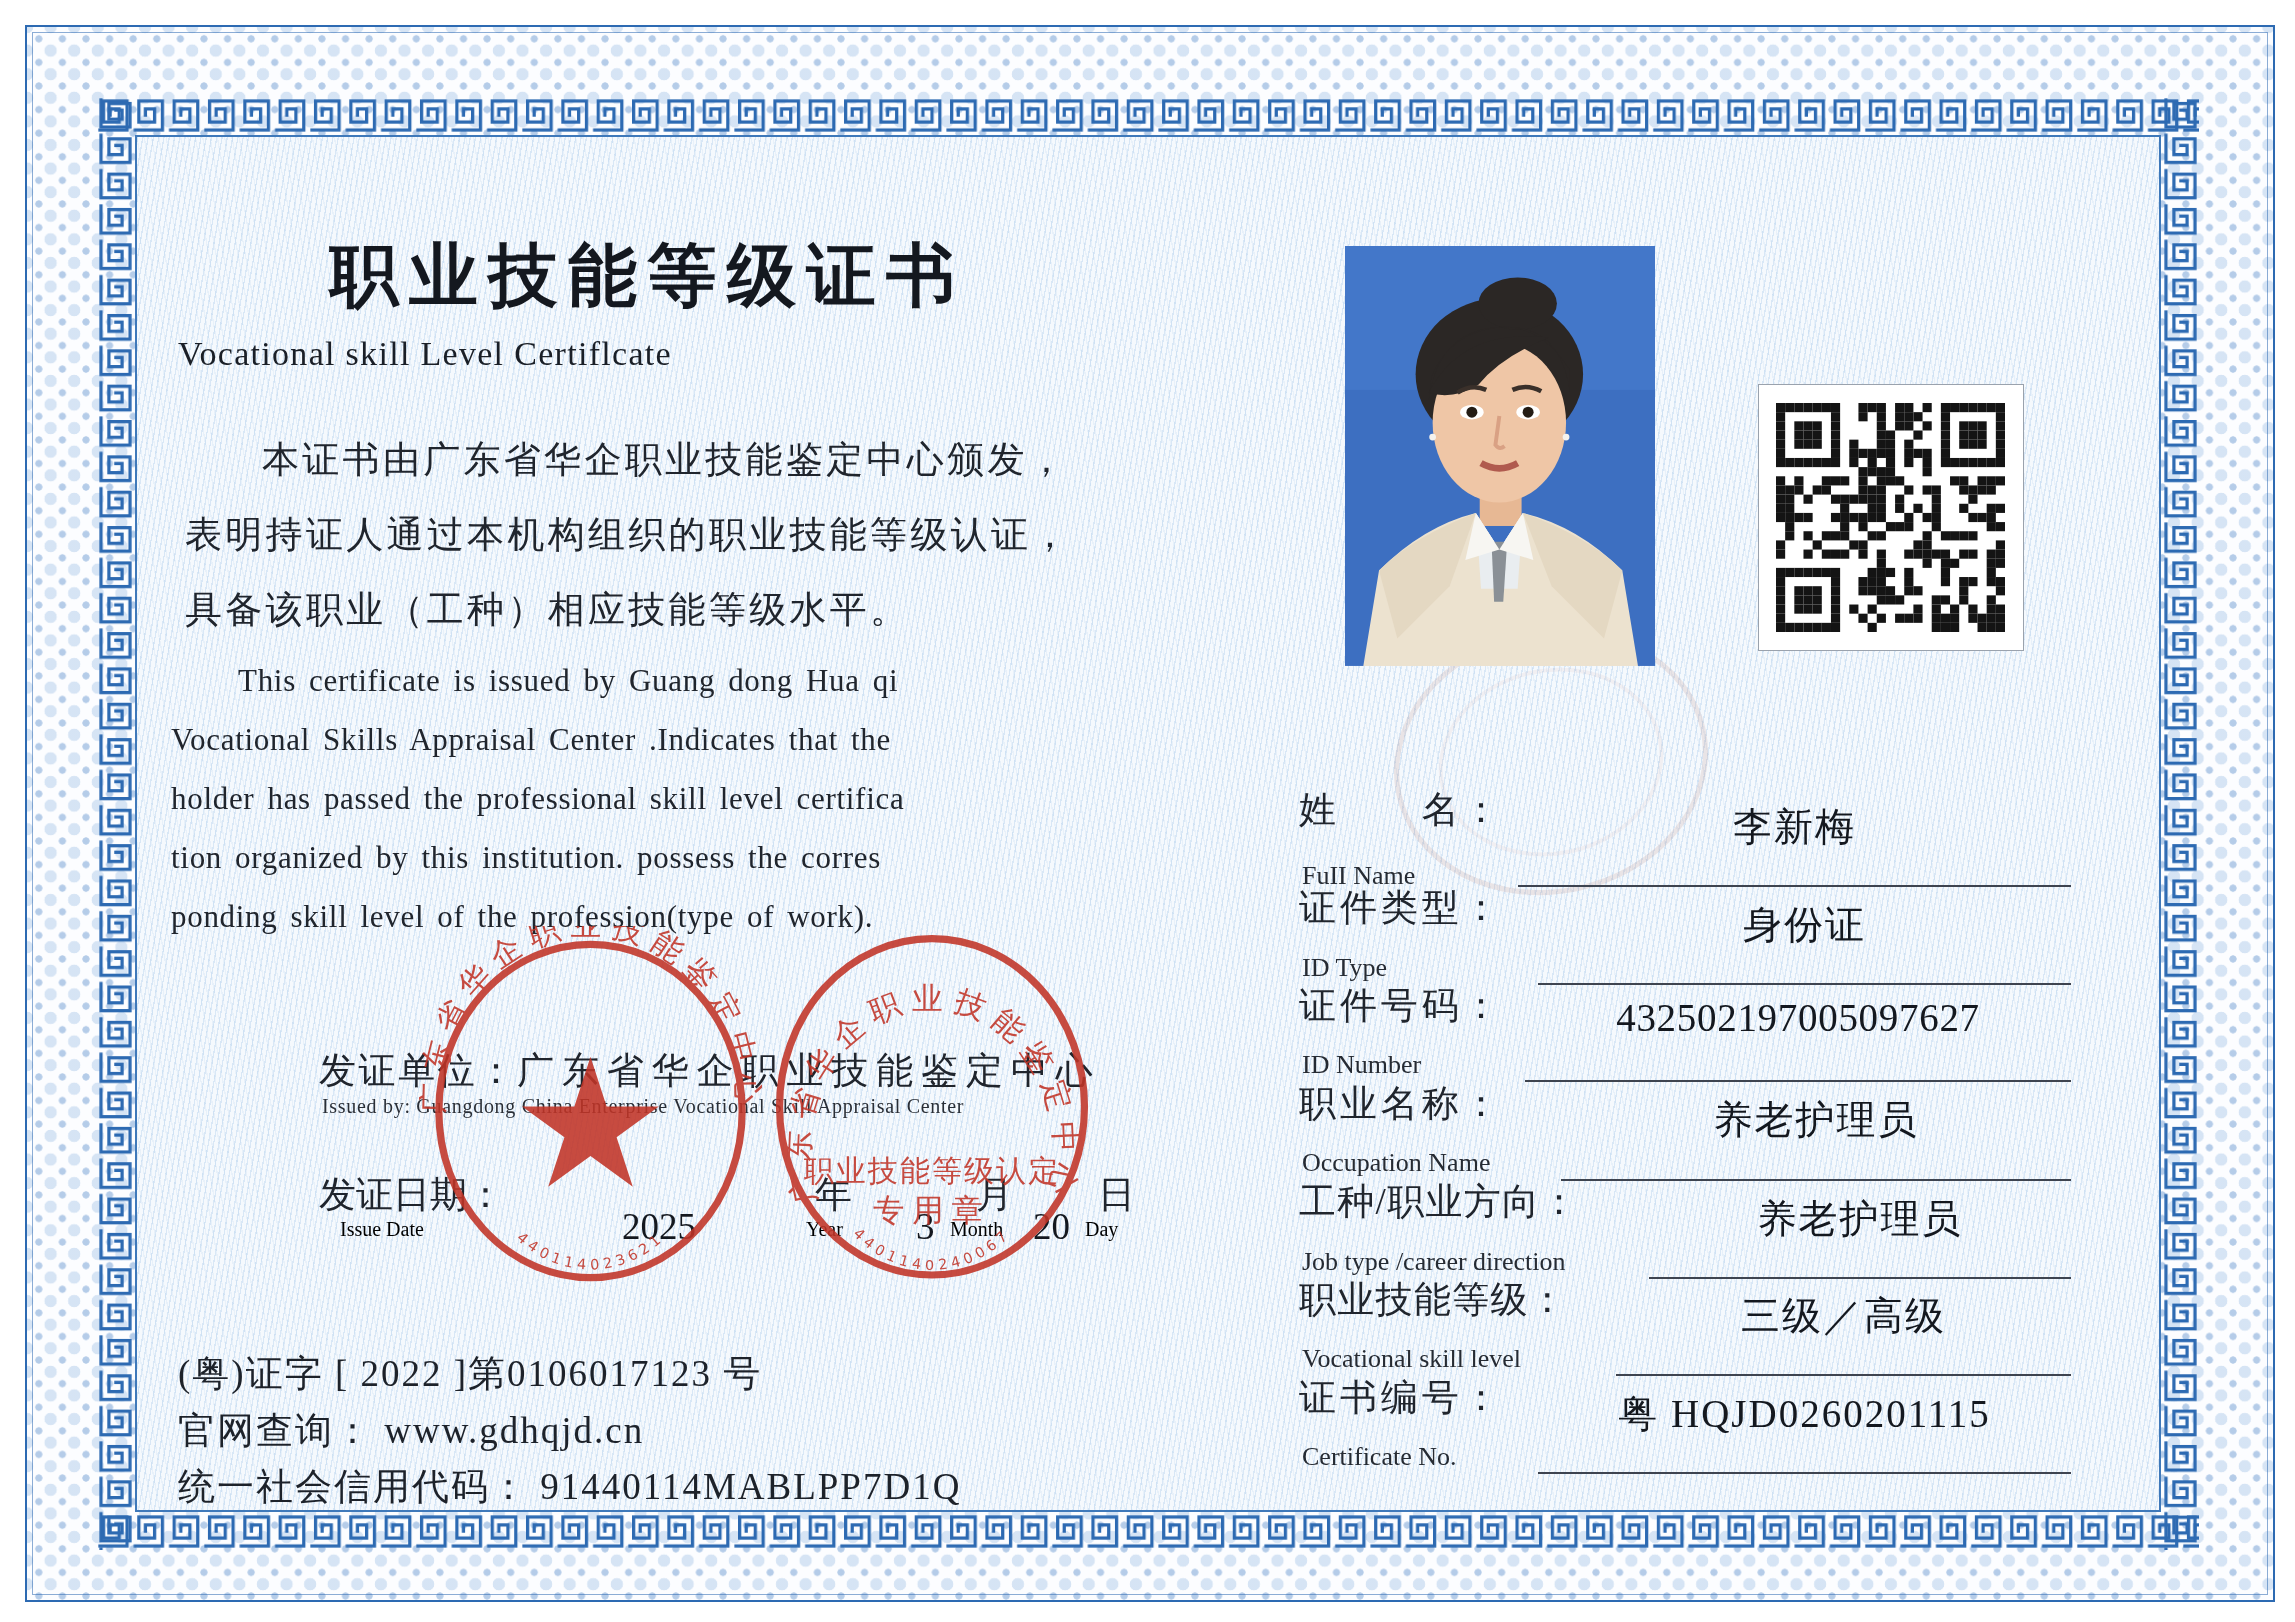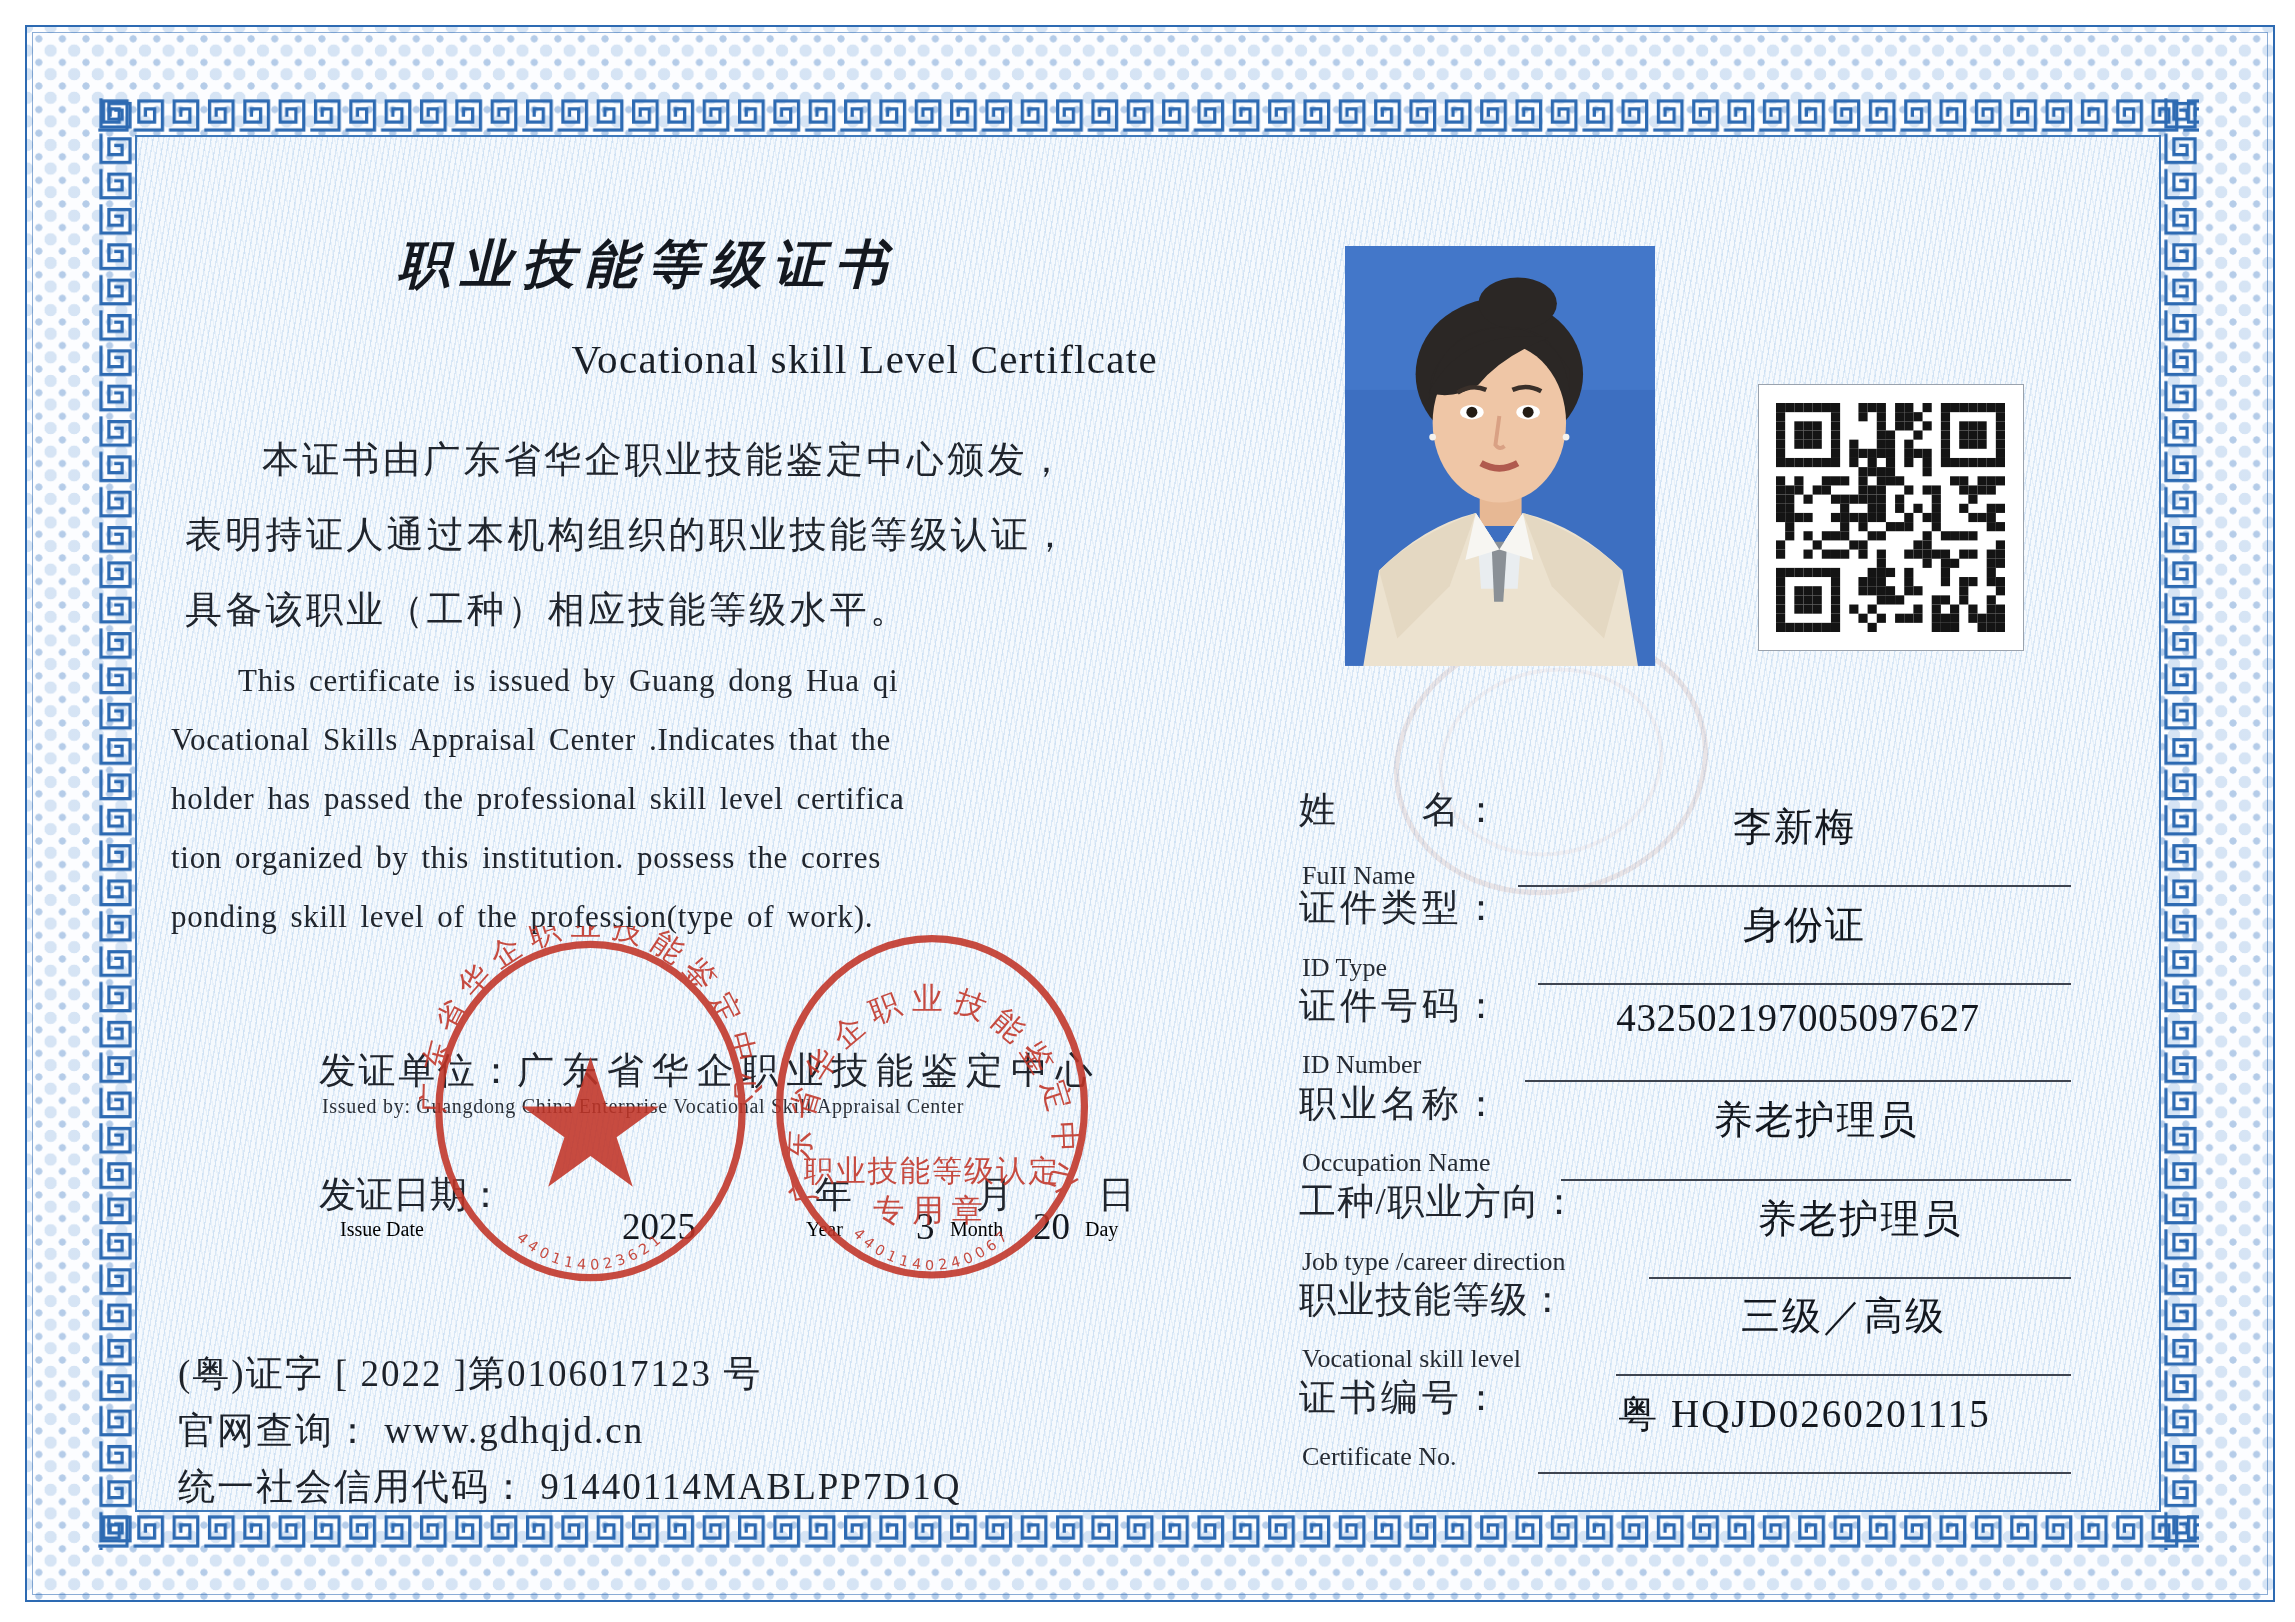--- a/index.html
+++ b/index.html
@@ -20,23 +20,23 @@
   
   .inner{position:absolute;left:135px;top:135px;width:2026px;height:1377px;
         border:2px solid #3f79ba;box-sizing:border-box;
         background-color:#f5f9fd;
         background-image:
           repeating-linear-gradient(100deg, rgba(150,190,230,.30) 0 1.3px, rgba(0,0,0,0) 1.3px 5.2px),
           repeating-linear-gradient(80deg, rgba(150,190,230,.14) 0 1.3px, rgba(0,0,0,0) 1.3px 7.2px);}
   .abs{position:absolute;}
   .zh{font-family:"Liberation Serif","DejaVu Serif",serif;}
   
-  .title{left:137px;top:230px;width:1021px;text-align:center;font-size:52px;font-weight:600;
-         letter-spacing:10.5px;color:#14181f;font-style:italic;}
-  .subtitle{left:137px;top:335px;width:1021px;text-align:right;font-size:41px;letter-spacing:1.3px;color:#1a1f27;}
+  .title{left:137px;top:230px;width:1021px;text-align:center;font-size:69px;font-weight:600;
+         letter-spacing:10.5px;color:#14181f;}
+  .subtitle{left:137px;top:335px;width:1021px;text-align:left;font-size:34px;letter-spacing:1.3px;color:#1a1f27;padding-left:41px;}
   
   .para-zh{left:185px;top:422px;width:982px;font-size:37px;line-height:75px;letter-spacing:3.3px;color:#20252d;}
   .para-zh .ln:first-child{text-indent:77px;}
   .para-en{left:171px;top:651px;width:1008px;font-size:31px;line-height:59px;word-spacing:4.6px;letter-spacing:0.7px;color:#20252d;}
   .para-en .ln:first-child{text-indent:67px;}
   
   .issuer-zh{left:319px;top:1046px;font-size:37px;letter-spacing:2.6px;color:#20252d;white-space:nowrap;}
   .issuer-zh .sp{letter-spacing:7.9px;}
   .issuer-en{left:322px;top:1095px;font-size:20px;color:#2a2f37;letter-spacing:0.7px;}
   .date-zh{font-size:37px;color:#20252d;}

